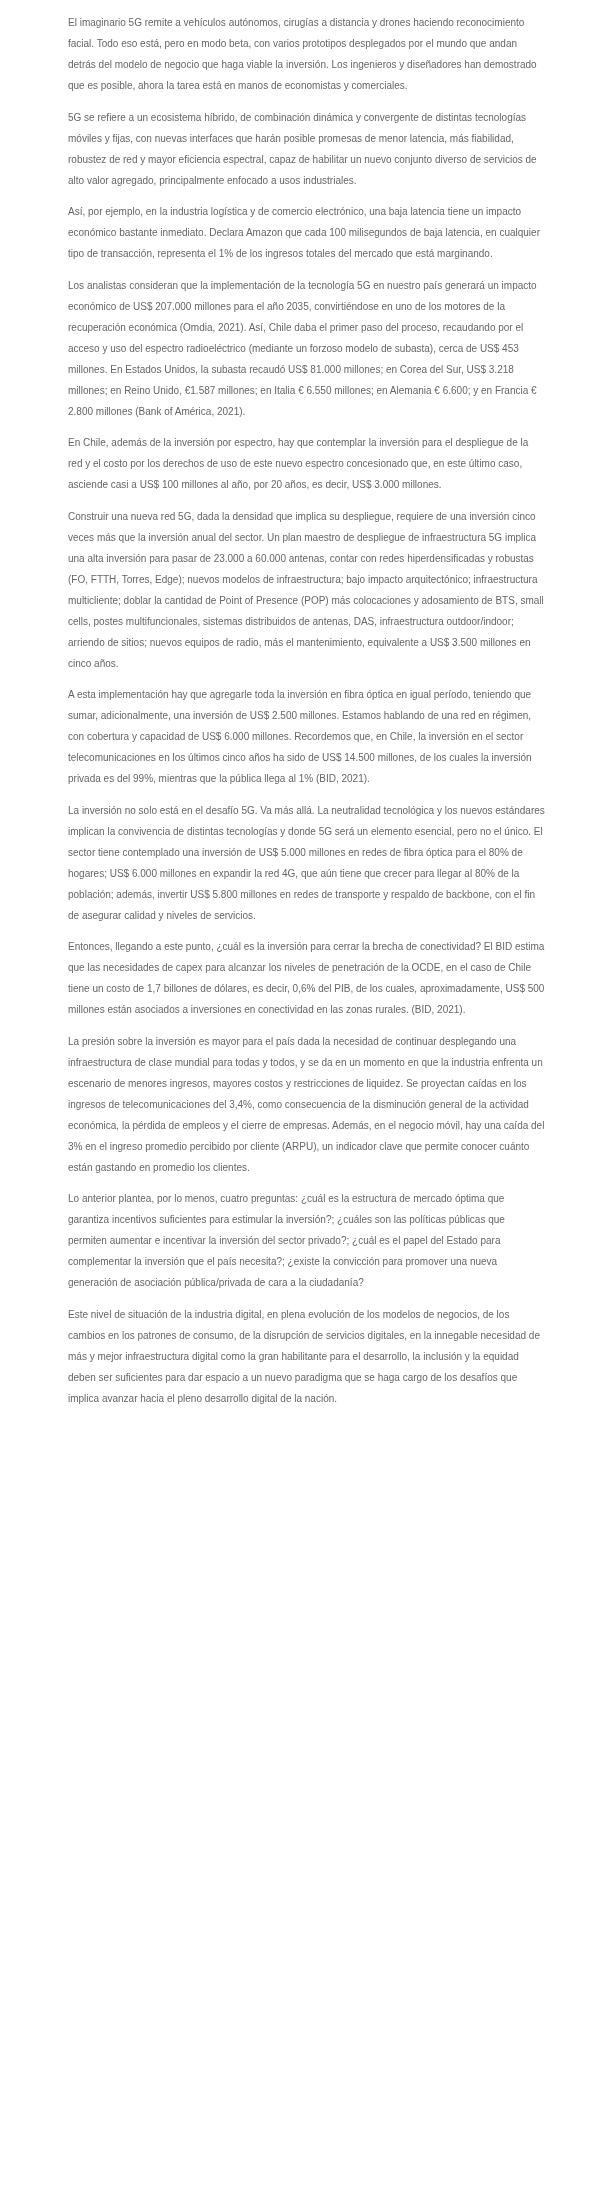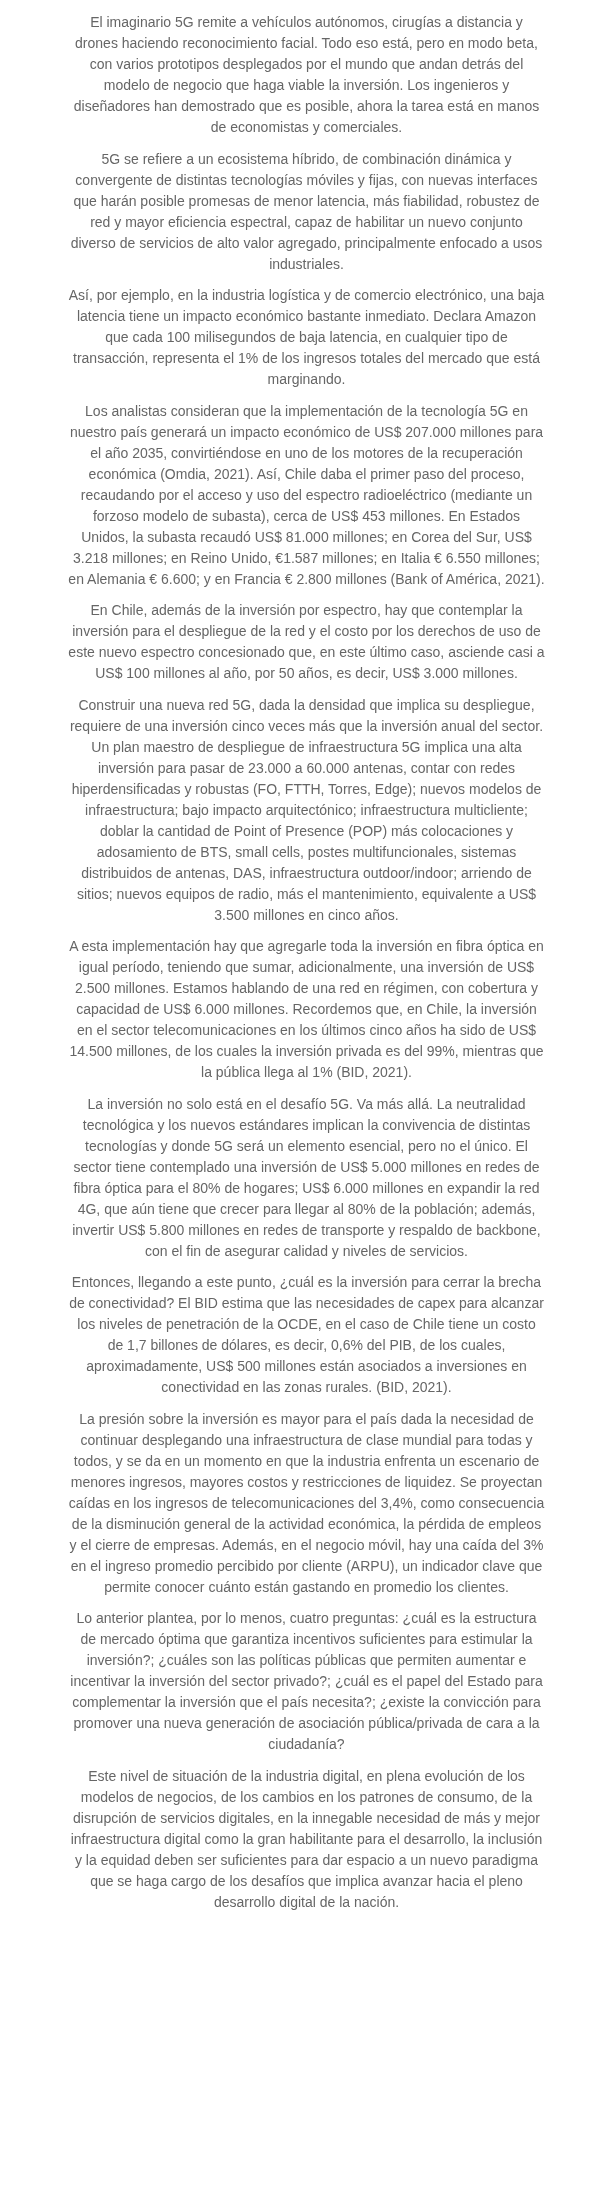--- a/index.html
+++ b/index.html
@@ -10,39 +10,39 @@
   body {
     width: 610px;
     min-height: 2207px;
     box-sizing: border-box;
     font-family: "Liberation Sans", "DejaVu Sans", sans-serif;
   }
   .article-body {
     box-sizing: content-box;
     width: 477px;
     padding: 12px 65px 40px 68px;
-    font-size: 14px;
+    font-size: 10px;
     line-height: 21px;
     color: #666666;
-    text-align: center;
+    text-align: left;
     -webkit-font-smoothing: antialiased;
   }
   .article-body p {
     margin: 0 0 10.5px 0;
   }
 </style>
 </head>
 <body>
 
 <div class="article-body">
   <p>El imaginario 5G remite a vehículos autónomos, cirugías a distancia y drones haciendo reconocimiento facial. Todo eso está, pero en modo beta, con varios prototipos desplegados por el mundo que andan detrás del modelo de negocio que haga viable la inversión. Los ingenieros y diseñadores han demostrado que es posible, ahora la tarea está en manos de economistas y comerciales.</p>
   <p>5G se refiere a un ecosistema híbrido, de combinación dinámica y convergente de distintas tecnologías móviles y fijas, con nuevas interfaces que harán posible promesas de menor latencia, más fiabilidad, robustez de red y mayor eficiencia espectral, capaz de habilitar un nuevo conjunto diverso de servicios de alto valor agregado, principalmente enfocado a usos industriales.</p>
   <p>Así, por ejemplo, en la industria logística y de comercio electrónico, una baja latencia tiene un impacto económico bastante inmediato. Declara Amazon que cada 100 milisegundos de baja latencia, en cualquier tipo de transacción, representa el 1% de los ingresos totales del mercado que está marginando.</p>
   <p>Los analistas consideran que la implementación de la tecnología 5G en nuestro país generará un impacto económico de US$ 207.000 millones para el año 2035, convirtiéndose en uno de los motores de la recuperación económica (Omdia, 2021). Así, Chile daba el primer paso del proceso, recaudando por el acceso y uso del espectro radioeléctrico (mediante un forzoso modelo de subasta), cerca de US$ 453 millones. En Estados Unidos, la subasta recaudó US$ 81.000 millones; en Corea del Sur, US$ 3.218 millones; en Reino Unido, €1.587 millones; en Italia € 6.550 millones; en Alemania € 6.600; y en Francia € 2.800 millones (Bank of América, 2021).</p>
-  <p>En Chile, además de la inversión por espectro, hay que contemplar la inversión para el despliegue de la red y el costo por los derechos de uso de este nuevo espectro concesionado que, en este último caso, asciende casi a US$ 100 millones al año, por 50 años, es decir, US$ 3.000 millones.</p>
+  <p>En Chile, además de la inversión por espectro, hay que contemplar la inversión para el despliegue de la red y el costo por los derechos de uso de este nuevo espectro concesionado que, en este último caso, asciende casi a US$ 100 millones al año, por 20 años, es decir, US$ 3.000 millones.</p>
   <p>Construir una nueva red 5G, dada la densidad que implica su despliegue, requiere de una inversión cinco veces más que la inversión anual del sector. Un plan maestro de despliegue de infraestructura 5G implica una alta inversión para pasar de 23.000 a 60.000 antenas, contar con redes hiperdensificadas y robustas (FO, FTTH, Torres, Edge); nuevos modelos de infraestructura; bajo impacto arquitectónico; infraestructura multicliente; doblar la cantidad de Point of Presence (POP) más colocaciones y adosamiento de BTS, small cells, postes multifuncionales, sistemas distribuidos de antenas, DAS, infraestructura outdoor/indoor; arriendo de sitios; nuevos equipos de radio, más el mantenimiento, equivalente a US$ 3.500 millones en cinco años.</p>
   <p>A esta implementación hay que agregarle toda la inversión en fibra óptica en igual período, teniendo que sumar, adicionalmente, una inversión de US$ 2.500 millones. Estamos hablando de una red en régimen, con cobertura y capacidad de US$ 6.000 millones. Recordemos que, en Chile, la inversión en el sector telecomunicaciones en los últimos cinco años ha sido de US$ 14.500 millones, de los cuales la inversión privada es del 99%, mientras que la pública llega al 1% (BID, 2021).</p>
   <p>La inversión no solo está en el desafío 5G. Va más allá. La neutralidad tecnológica y los nuevos estándares implican la convivencia de distintas tecnologías y donde 5G será un elemento esencial, pero no el único. El sector tiene contemplado una inversión de US$ 5.000 millones en redes de fibra óptica para el 80% de hogares; US$ 6.000 millones en expandir la red 4G, que aún tiene que crecer para llegar al 80% de la población; además, invertir US$ 5.800 millones en redes de transporte y respaldo de backbone, con el fin de asegurar calidad y niveles de servicios.</p>
   <p>Entonces, llegando a este punto, ¿cuál es la inversión para cerrar la brecha de conectividad? El BID estima que las necesidades de capex para alcanzar los niveles de penetración de la OCDE, en el caso de Chile tiene un costo de 1,7 billones de dólares, es decir, 0,6% del PIB, de los cuales, aproximadamente, US$ 500 millones están asociados a inversiones en conectividad en las zonas rurales. (BID, 2021).</p>
   <p>La presión sobre la inversión es mayor para el país dada la necesidad de continuar desplegando una infraestructura de clase mundial para todas y todos, y se da en un momento en que la industria enfrenta un escenario de menores ingresos, mayores costos y restricciones de liquidez. Se proyectan caídas en los ingresos de telecomunicaciones del 3,4%, como consecuencia de la disminución general de la actividad económica, la pérdida de empleos y el cierre de empresas. Además, en el negocio móvil, hay una caída del 3% en el ingreso promedio percibido por cliente (ARPU), un indicador clave que permite conocer cuánto están gastando en promedio los clientes.</p>
   <p>Lo anterior plantea, por lo menos, cuatro preguntas: ¿cuál es la estructura de mercado óptima que garantiza incentivos suficientes para estimular la inversión?; ¿cuáles son las políticas públicas que permiten aumentar e incentivar la inversión del sector privado?; ¿cuál es el papel del Estado para complementar la inversión que el país necesita?; ¿existe la convicción para promover una nueva generación de asociación pública/privada de cara a la ciudadanía?</p>
   <p>Este nivel de situación de la industria digital, en plena evolución de los modelos de negocios, de los cambios en los patrones de consumo, de la disrupción de servicios digitales, en la innegable necesidad de más y mejor infraestructura digital como la gran habilitante para el desarrollo, la inclusión y la equidad deben ser suficientes para dar espacio a un nuevo paradigma que se haga cargo de los desafíos que implica avanzar hacia el pleno desarrollo digital de la nación.</p>
 </div>
 
 </body></html>

